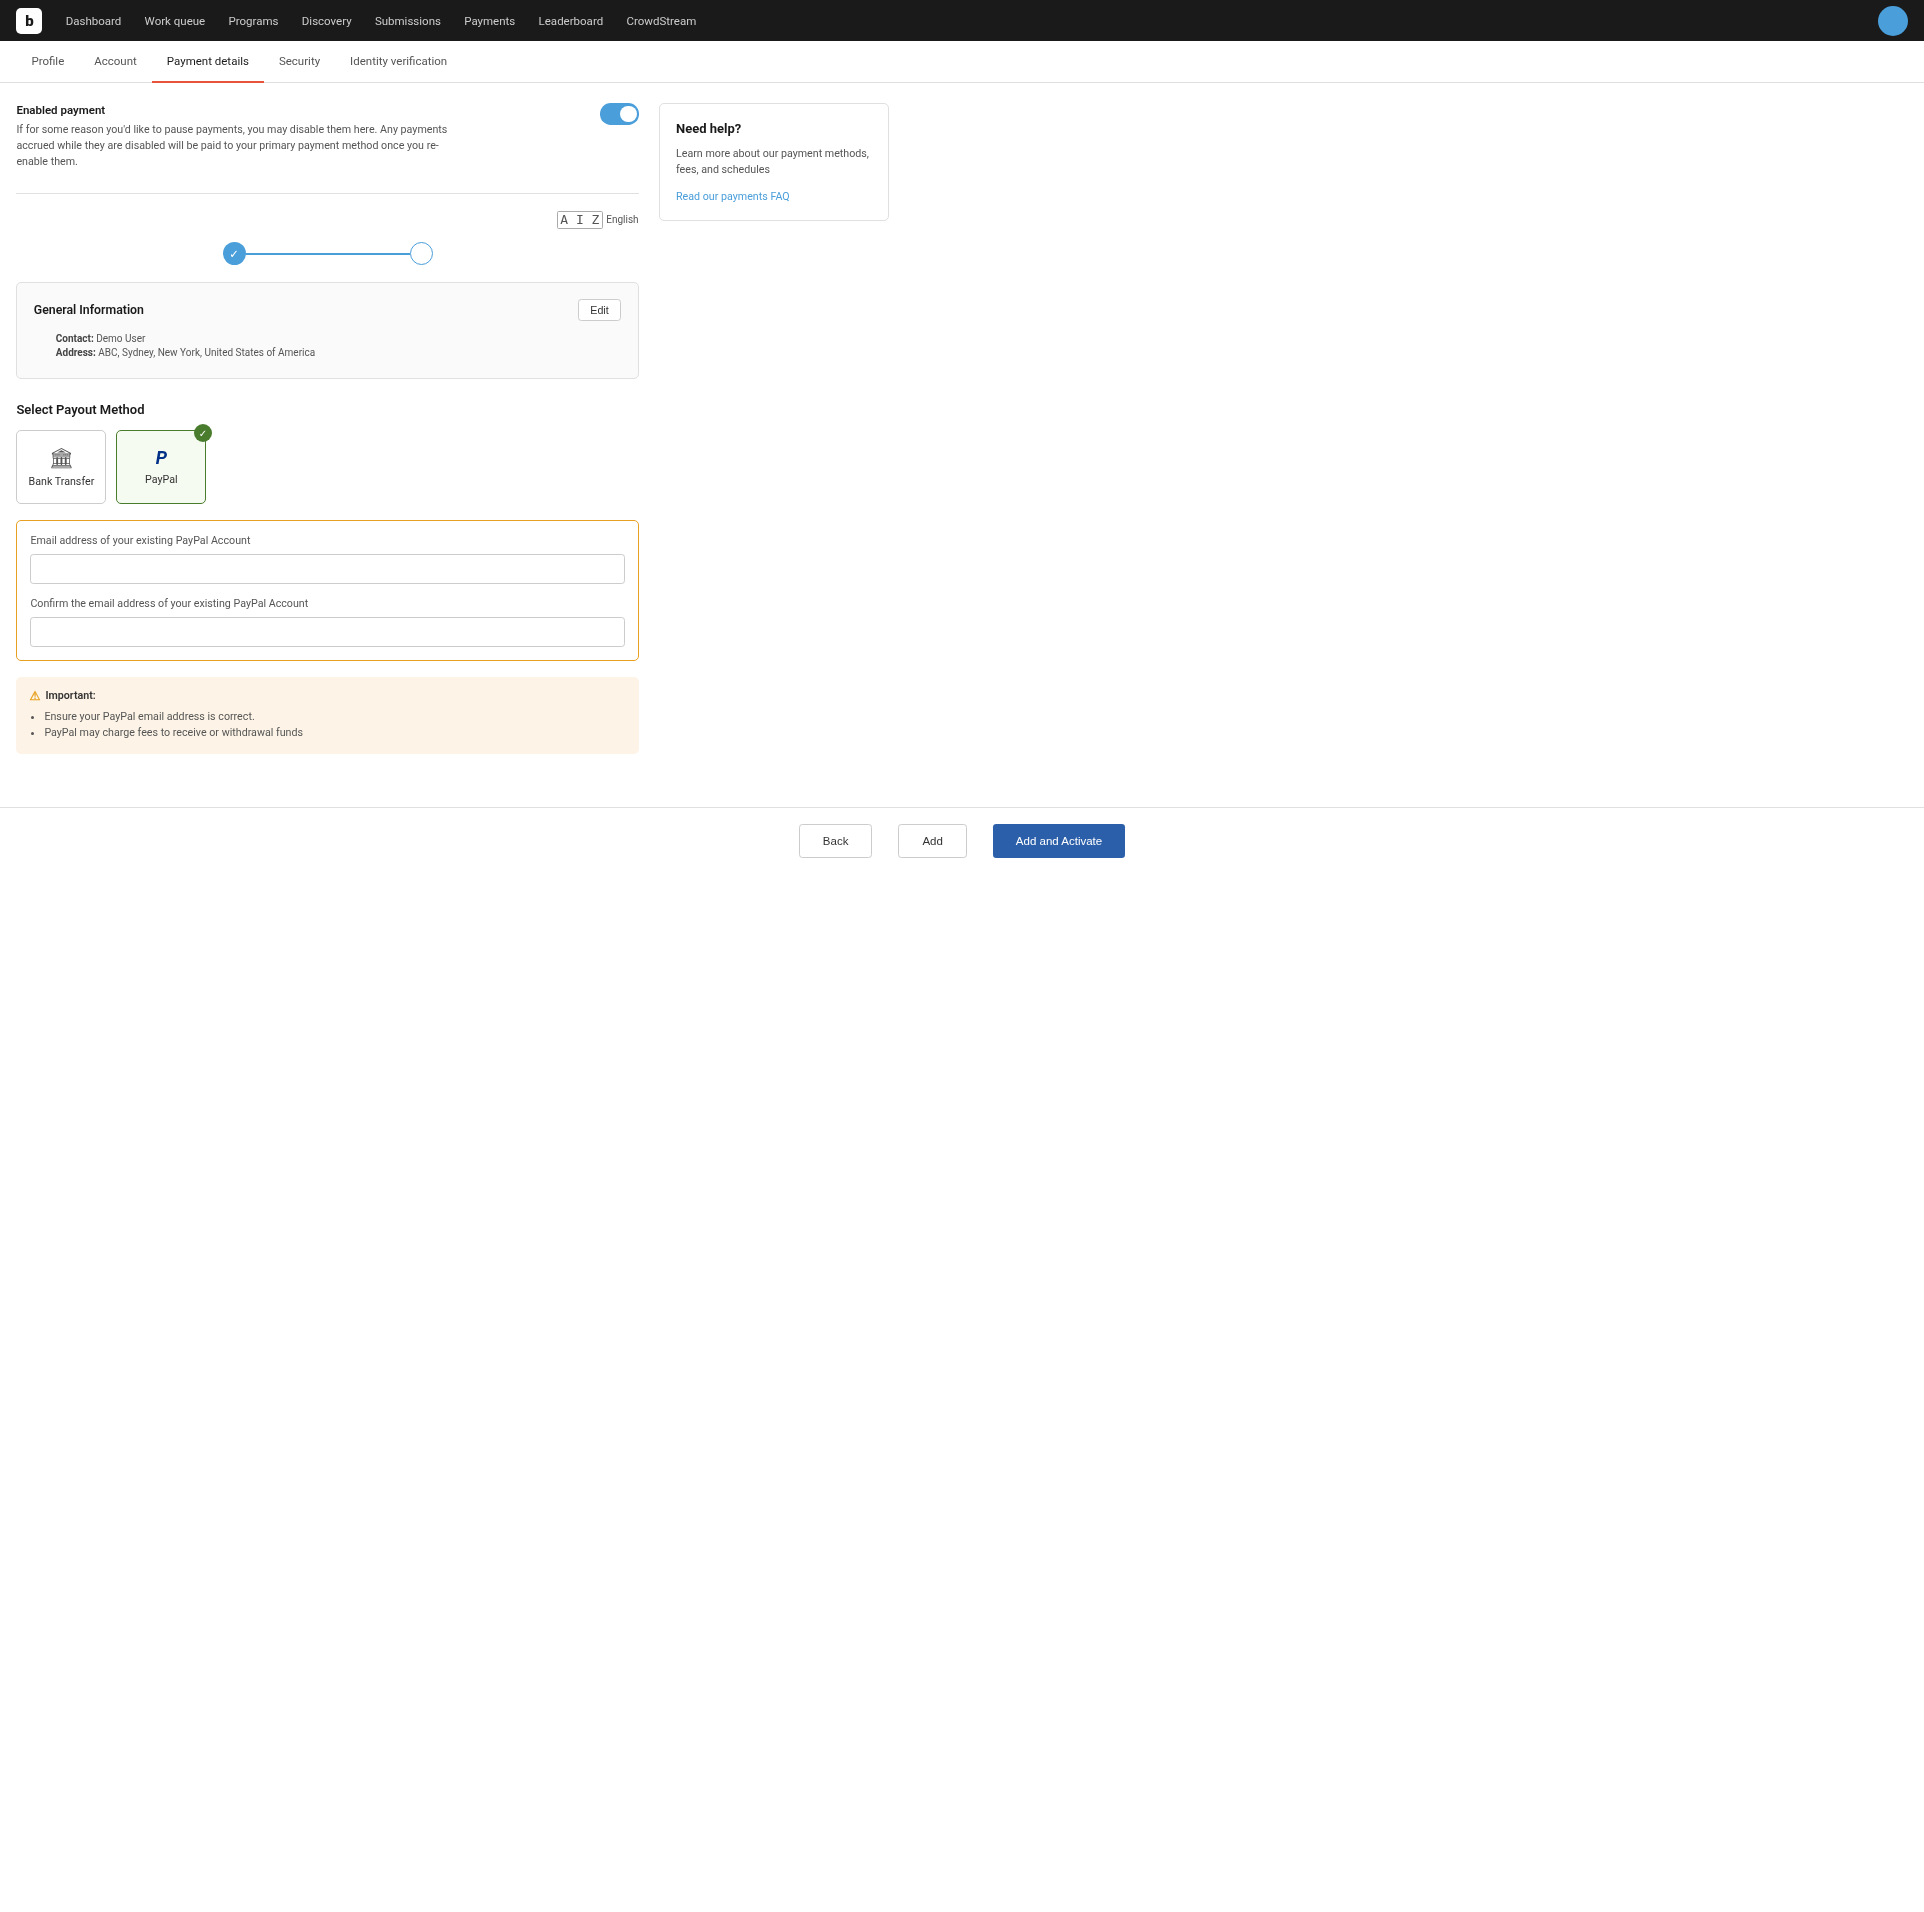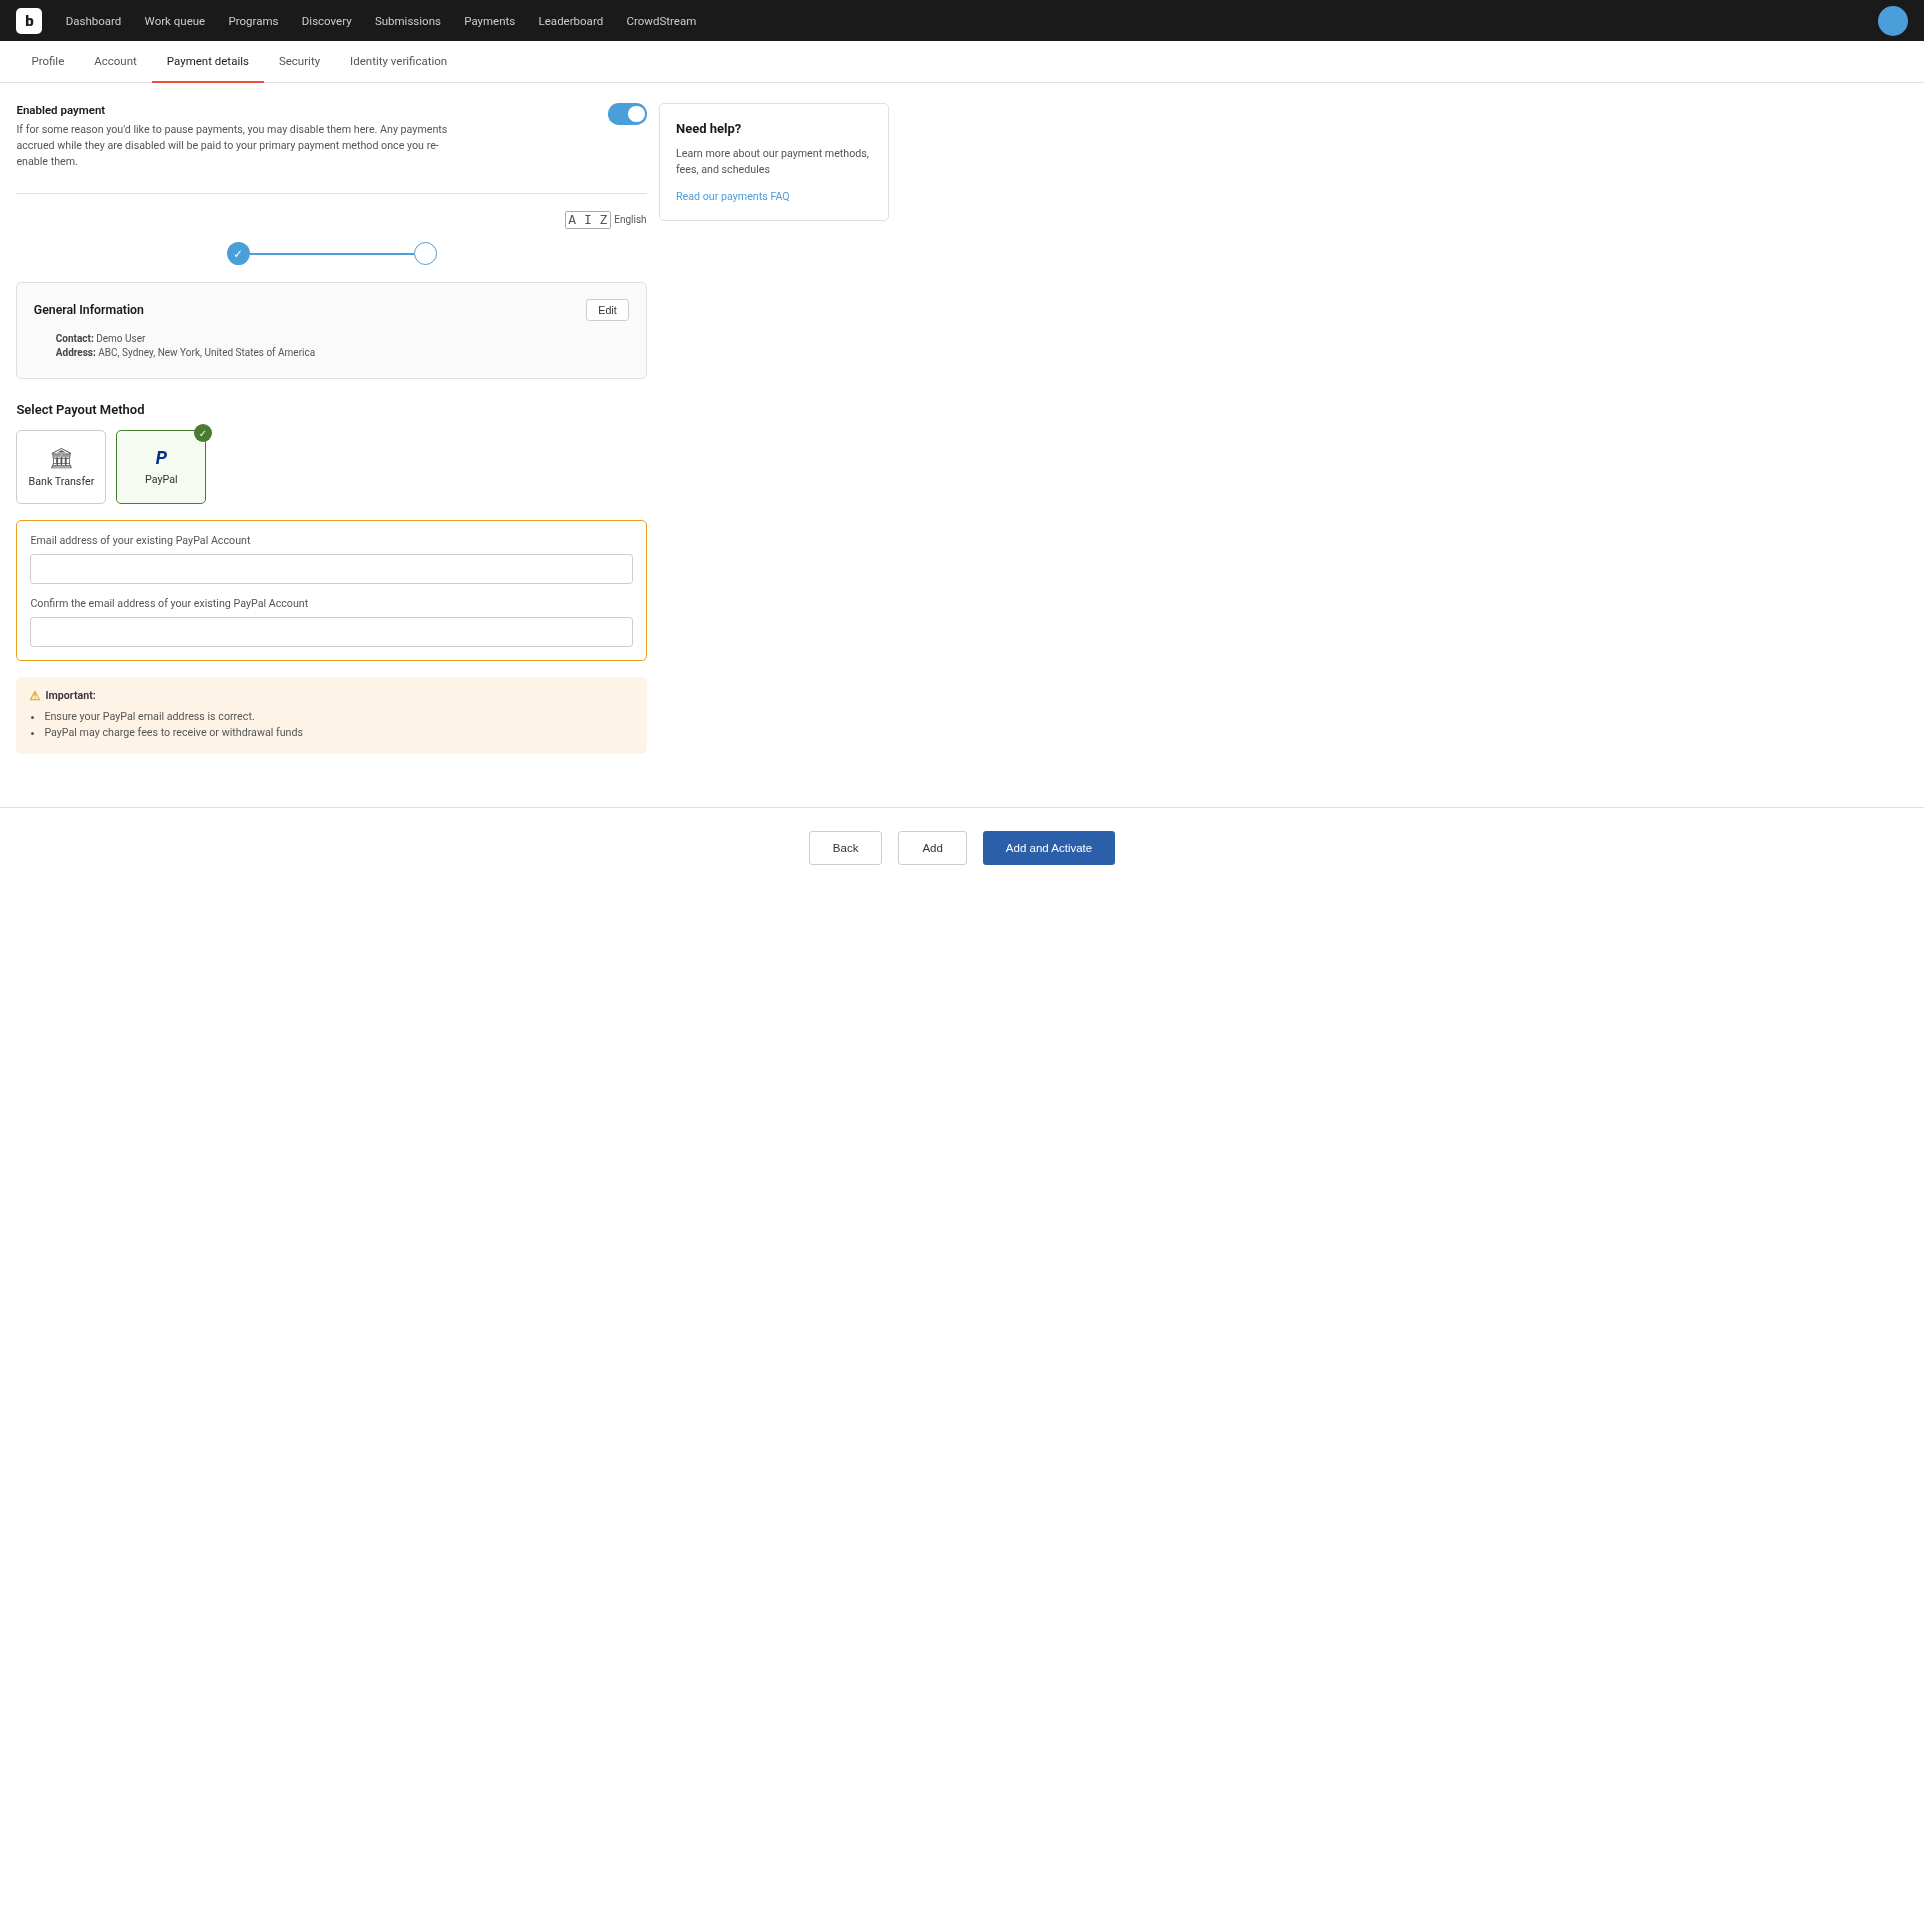--- a/index.html
+++ b/index.html
@@ -56,21 +56,21 @@
     }
     .tab-item.active {
       color: #1a1a1a;
       font-weight: 400;
       border-bottom: 2.5px solid #e8543a;
     }
 
     
     .main-layout {
       display: flex;
-      gap: 12px;
+      gap: 20px;
       padding: 20px 16.4px;
       max-width: 905px;
     }
     .main-content { flex: 1; min-width: 0; }
     .sidebar { width: 230px; flex-shrink: 0; }
 
     
     .enabled-payment-section {
       display: flex;
       align-items: flex-start;
@@ -233,22 +233,22 @@
       padding: 16.4px;
     }
     .help-card h3 { font-size: 13px; font-weight: 700; margin-bottom: 10px; }
     .help-card p { font-size: 10.7px; color: #555; line-height: 1.5; margin-bottom: 11.5px; }
     .help-link { color: #4a9eda; text-decoration: none; font-size: 10.7px; }
 
     
     .footer-buttons {
       display: flex;
       justify-content: center;
-      gap: 16px;
-      padding: 23px;
+      gap: 26px;
+      padding: 16px;
       border-top: 0.8px solid #e0e0e0;
       margin-top: 33px;
     }
     .btn {
       padding: 10px 23px;
       border-radius: 3.3px;
       font-size: 11.5px;
       cursor: pointer;
       font-weight: 500;
     }

